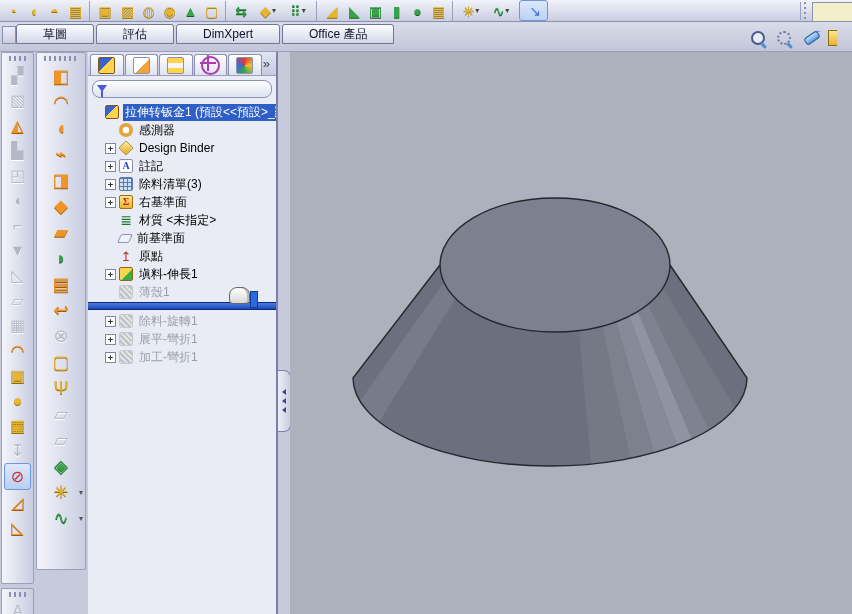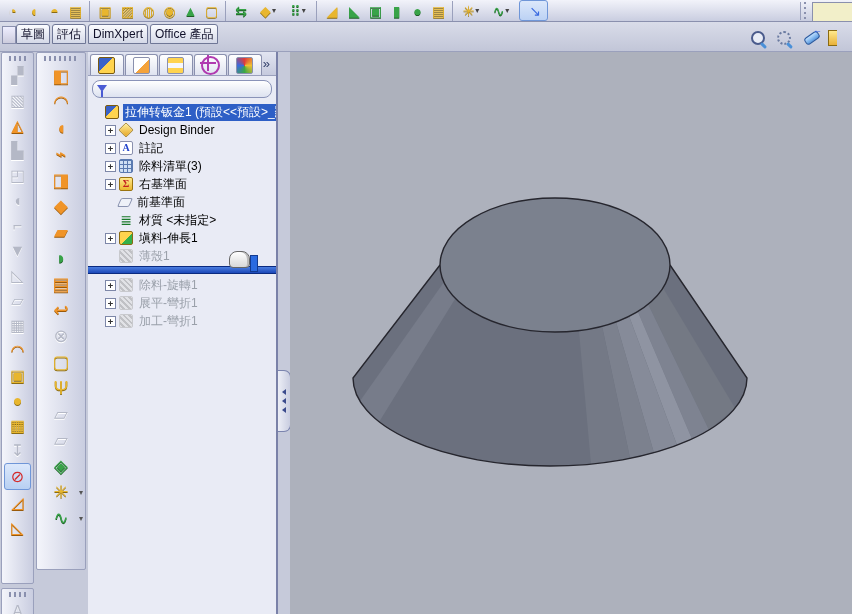--- a/index.html
+++ b/index.html
@@ -24,21 +24,21 @@
   .dis .tico{color:#b4b8c6;text-shadow:0 1px 0 #fff}
   #tb-divider{margin-left:auto;width:8px;height:18px;
     background:repeating-linear-gradient(#8a90ae 0 2px,transparent 2px 5px);
     background-size:2px 100%;background-repeat:no-repeat;background-position:center;border-left:1px solid #9aa0bc}
   #palette-strip{width:44px;height:18px;background:#f2efc9;border:1px solid #8a90ae;margin:0 0 0 2px;flex:none}
   
   #chrome{position:absolute;left:0;top:22px;width:852px;height:30px;
     background:linear-gradient(#d9dce9,#c2c6d8);border-bottom:1px solid #9aa0bc;box-sizing:border-box}
   #cm-corner{position:absolute;left:2px;top:4px;width:12px;height:16px;background:linear-gradient(#eef,#ccd);border:1px solid #8a90ae}
   #tabs{position:absolute;left:16px;top:2px;display:flex;gap:2px}
-  .tab{height:18px;padding:0 4px;display:flex;align-items:center;justify-content:center;
+  .tab{height:18px;padding:0 26px;display:flex;align-items:center;justify-content:center;
     background:linear-gradient(#fbfcff,#d5d9e8);border:1px solid #6f7796;border-radius:3px 3px 0 0;
     color:#10102a;font-size:12px;white-space:nowrap}
   
   #view-tools{position:absolute;right:6px;top:8px;display:flex;gap:8px;align-items:center}
   .vt{width:18px;height:18px;position:relative}
   .ic-mag::before{content:"";position:absolute;left:1px;top:1px;width:10px;height:10px;border:2px solid #4a5b8c;border-radius:50%;background:#e8ecf6}
   .ic-mag::after{content:"";position:absolute;right:1px;bottom:1px;width:7px;height:3px;background:#4a90d8;border-radius:2px;transform:rotate(45deg)}
   .ic-mag2::before{content:"";position:absolute;left:1px;top:1px;width:10px;height:10px;border:2px dotted #6a7aa0;border-radius:50%}
   .ic-mag2::after{content:"";position:absolute;right:1px;bottom:1px;width:7px;height:3px;background:#4a90d8;border-radius:2px;transform:rotate(45deg)}
   .ic-pen::before{content:"";position:absolute;left:2px;top:4px;width:14px;height:6px;background:linear-gradient(#bfe0ff,#5a9ae0);border:1px solid #2a5aa0;border-radius:3px;transform:rotate(-35deg)}
@@ -460,20 +460,25 @@
       </div>
     </div>
     <div id="tree">
 
         <div class="trow selected root">
           <span class="exp">+</span>
           <span class="ti ic-part"></span>
           <span class="lbl">拉伸转钣金1 (預設&lt;&lt;預設&gt;_顯示</span>
         </div>
 
+        <div class="trow">
+          <span class="exp">+</span>
+          <span class="ti ic-sensor"></span>
+          <span class="lbl">感測器</span>
+        </div>
 
         <div class="trow expand">
           <span class="exp">+</span>
           <span class="ti ic-binder"></span>
           <span class="lbl">Design Binder</span>
         </div>
 
         <div class="trow expand">
           <span class="exp">+</span>
           <span class="ti ic-note"></span>
@@ -487,32 +492,37 @@
         </div>
 
         <div class="trow expand">
           <span class="exp">+</span>
           <span class="ti ic-sigma"></span>
           <span class="lbl">右基準面</span>
         </div>
 
         <div class="trow">
           <span class="exp">+</span>
+          <span class="ti ic-material"></span>
+          <span class="lbl">材質 &lt;未指定&gt;</span>
+        </div>
+
+        <div class="trow">
+          <span class="exp">+</span>
           <span class="ti ic-plane"></span>
           <span class="lbl">前基準面</span>
         </div>
 
+
+
         <div class="trow">
           <span class="exp">+</span>
-          <span class="ti ic-material"></span>
-          <span class="lbl">材質 &lt;未指定&gt;</span>
-        </div>
-
-
-
+          <span class="ti ic-origin"></span>
+          <span class="lbl">原點</span>
+        </div>
 
         <div class="trow expand">
           <span class="exp">+</span>
           <span class="ti ic-extrude"></span>
           <span class="lbl">塡料-伸長1</span>
         </div>
 
         <div class="trow grayed">
           <span class="exp">+</span>
           <span class="ti ic-shell"></span>

